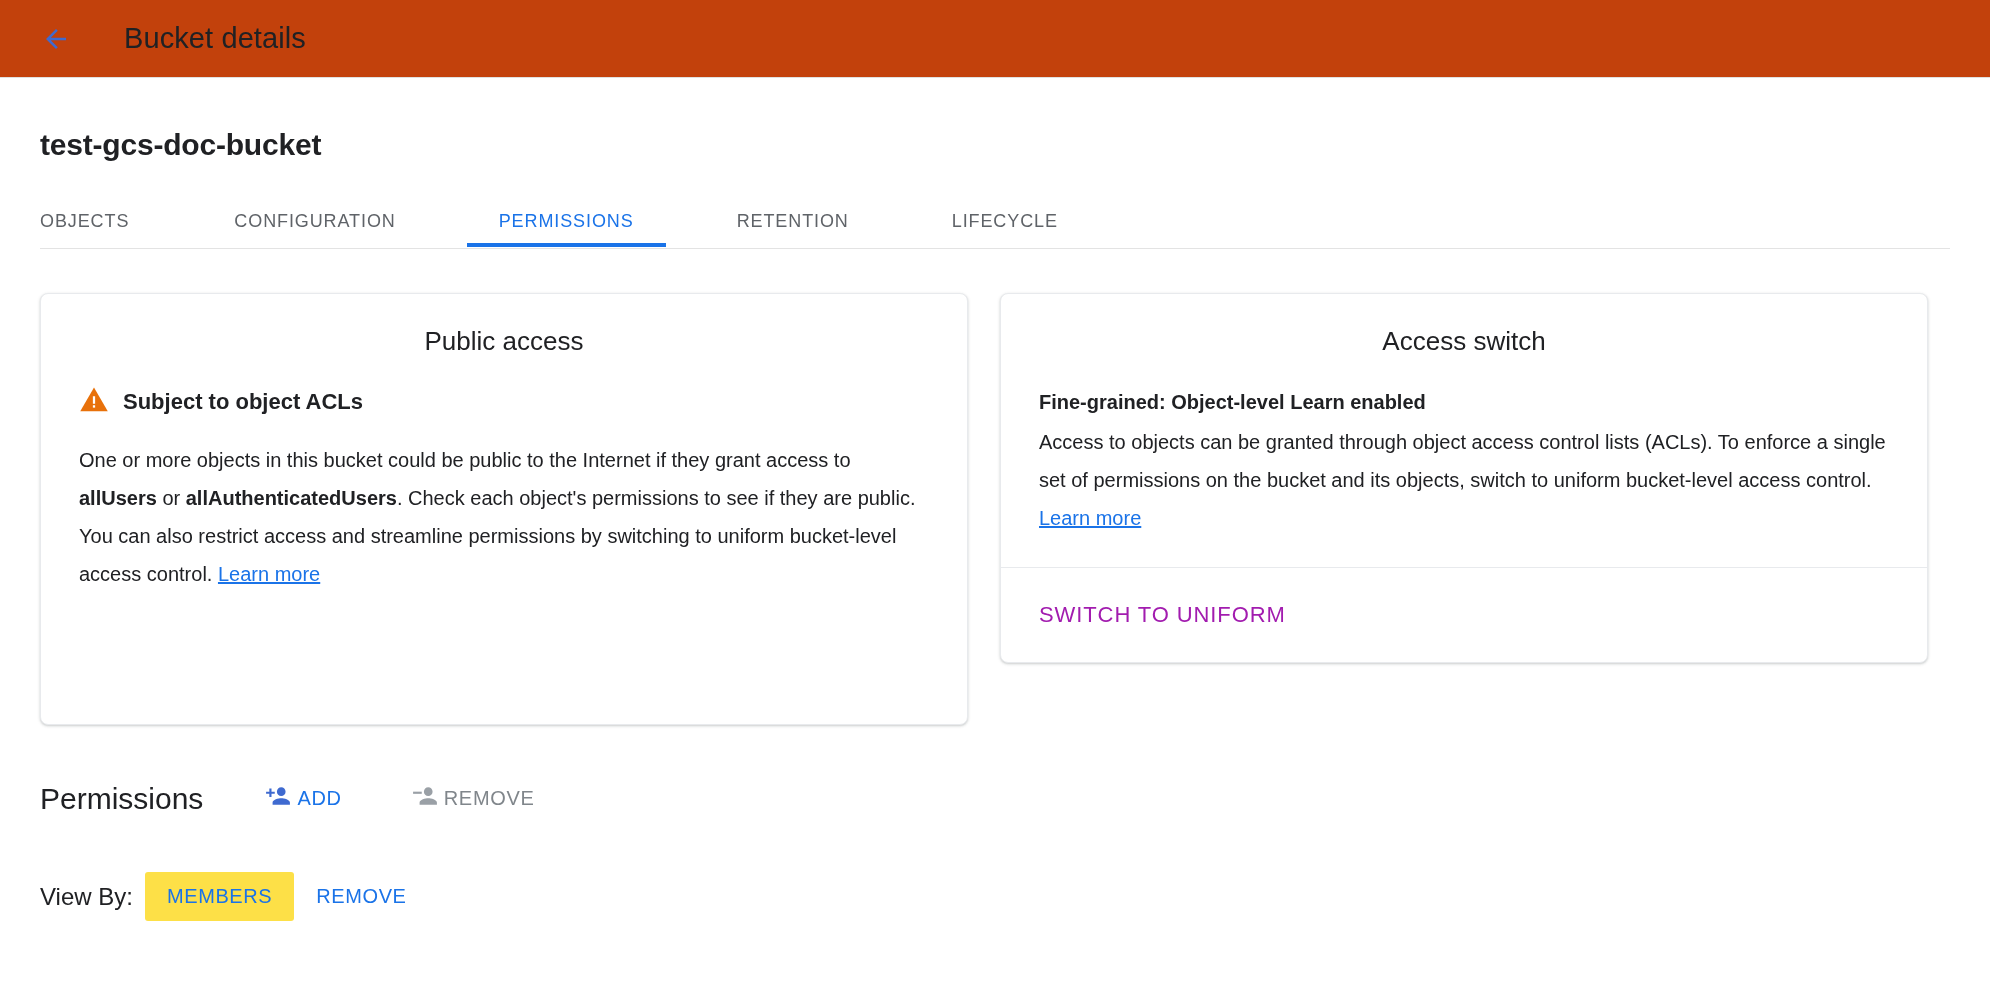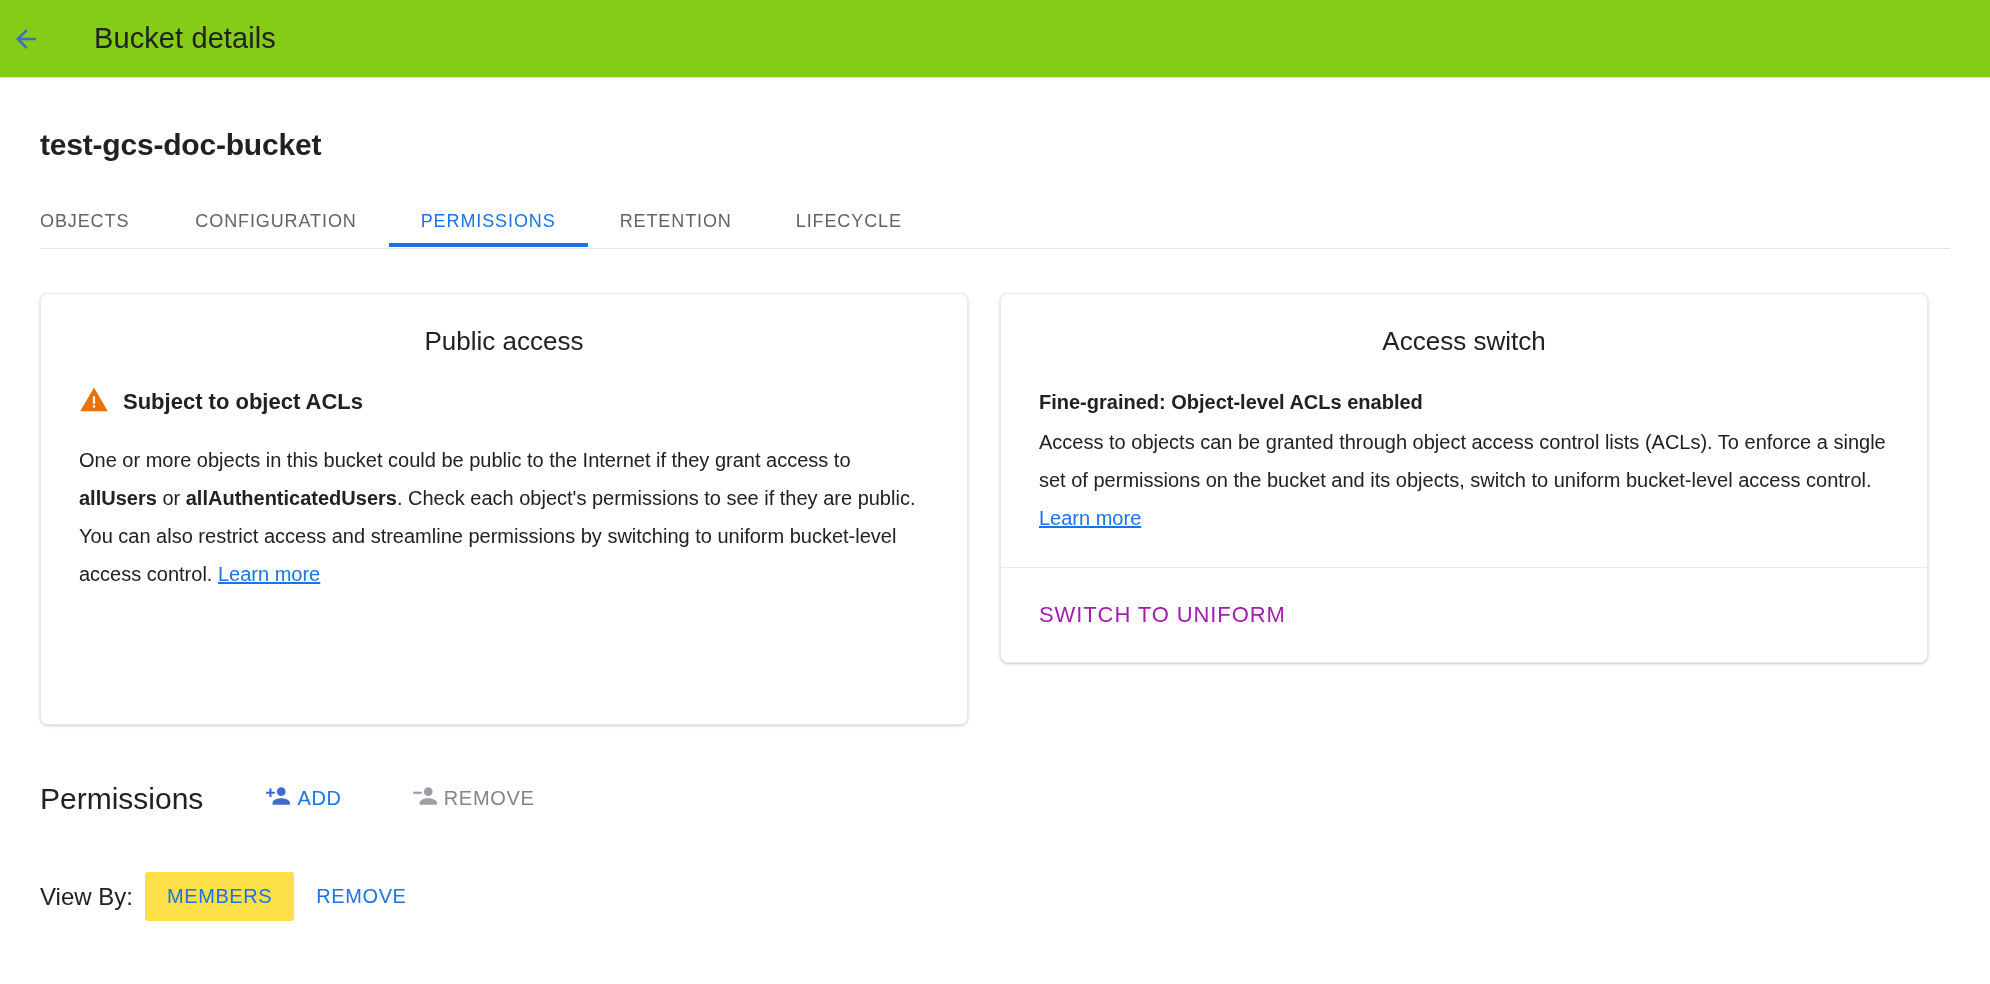--- a/index.html
+++ b/index.html
@@ -12,21 +12,22 @@
     color: #202124;
     overflow: hidden;
   }
 
   
   #app-header {
     height: 78px;
     border-bottom: 1px solid #e0e0e0;
     display: flex;
     align-items: center;
-    background: #84cc16;
+    padding-left: 30px;
+    background: #c2410c;
   }
   #back-button {
     width: 52px; height: 52px;
     display: flex; align-items: center; justify-content: center;
     border: none; background: transparent; cursor: pointer;
     border-radius: 50%;
     flex: 0 0 auto;
   }
   #back-button svg { display: block; }
   #header-title {
@@ -50,20 +51,21 @@
   }
 
   
   #tab-bar {
     display: flex;
     align-items: flex-start;
     margin-top: 33px;
     border-bottom: 1px solid #e3e3e3;
     margin-left: 0;
     height: 54px;
+    gap: 39px;
   }
   .tab {
     font-size: 18px;
     font-weight: 500;
     letter-spacing: .9px;
     color: #5f6368;
     background: none; border: none;
     padding: 0 32px;
     height: 52px;
     line-height: 44px;
@@ -255,21 +257,21 @@
           <span class="status-text">Subject to object ACLs</span>
         </div>
 
         <div class="body-text"><span>One or more objects in this bucket could be public to the Internet if they grant access to </span><b>allUsers</b><span> or </span><b>allAuthenticatedUsers</b><span>. Check each object's permissions to see if they are public. You can also restrict access and streamline permissions by switching to uniform bucket-level access control. </span><a class="inline-link">Learn more</a></div>
       </div>
     </div>
 
     <div id="access-control-card" class="card">
       <div class="card-pad">
         <div class="card-title">Access switch</div>
-        <div id="access-control-mode">Fine-grained: Object-level ACLs enabled</div>
+        <div id="access-control-mode">Fine-grained: Object-level Learn enabled</div>
         <div class="body-text"><span>Access to objects can be granted through object access control lists (ACLs). To enforce a single set of permissions on the bucket and its objects, switch to uniform bucket-level access control. </span><a class="inline-link">Learn more</a></div>
       </div>
       <div id="card-divider"></div>
       <div id="card-actions">
         <button id="switch-to-uniform-button">SWITCH TO UNIFORM</button>
       </div>
     </div>
   </div>
 
   <div id="permissions-section">

